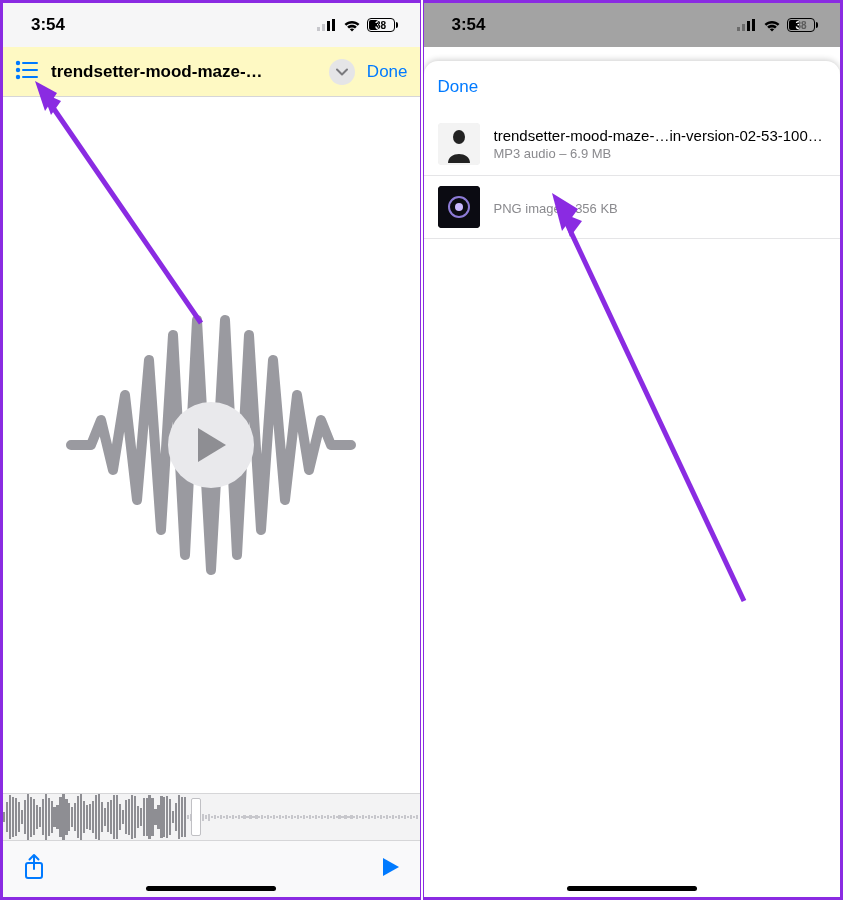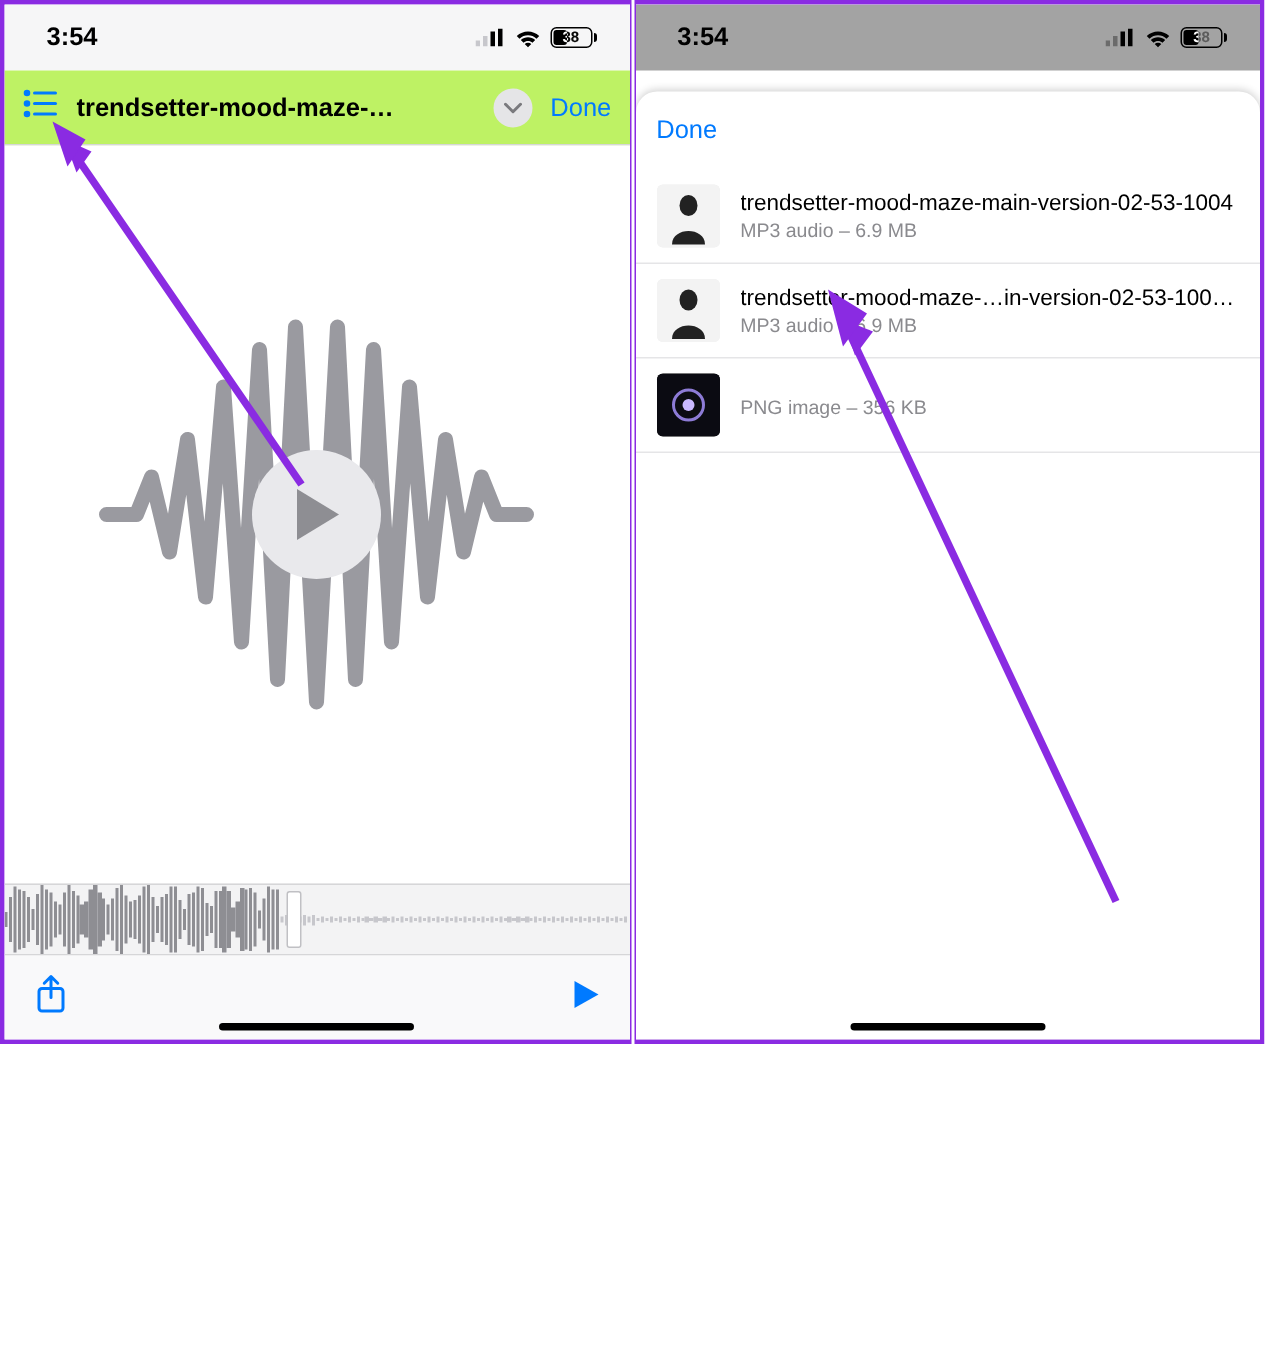--- a/index.html
+++ b/index.html
@@ -3,21 +3,21 @@
 <meta charset="utf-8">
 <style>
   * { box-sizing: border-box; margin: 0; padding: 0; }
   html, body {
     width: 843px; height: 900px;
     font-family: -apple-system, "Helvetica Neue", Helvetica, Arial, sans-serif;
     background: #fff;
     -webkit-font-smoothing: antialiased;
   }
   .outer {
-    width: 843px; height: 696px;
+    width: 843px; height: 900px;
     display: flex;
     gap: 2px;
     position: relative;
   }
   .phone {
     flex: 1 1 50%;
     height: 100%;
     border: 3px solid #8a2be2;
     position: relative;
     overflow: hidden;
@@ -38,21 +38,21 @@
     color: #000;
     background: #f6f6f7;
   }
   .phone-right .status-bar { background: #a3a3a3; }
   .status-right { display:flex; align-items:center; gap:6px; }
   .status-right svg { display:block; }
 
   
   .header-left {
     height: 50px;
-    background: #bef264;
+    background: #fef9c3;
     border-bottom: 1px solid #d6d6d8;
     display:flex;
     align-items:center;
     padding: 0 12px;
     gap: 12px;
   }
   .header-left .title {
     flex:1;
     font-size: 17px;
     font-weight: 600;
@@ -444,43 +444,30 @@
           <span style="width:2px;height:6px;background:#000;border-radius:0 2px 2px 0;margin-left:1px;"></span>
         </span>
       </span>
     </div>
 
     <div class="sheet">
       <div class="sheet-header">
         <span class="done">Done</span>
       </div>
 
+
       <div class="file-row">
         <span class="thumb">
           <svg width="42" height="42" viewBox="0 0 42 42">
               <rect width="42" height="42" fill="#f3f3f3"></rect>
               <ellipse cx="21" cy="14" rx="6" ry="7" fill="#222"></ellipse>
               <path d="M10 40 C10 28 32 28 32 40 Z" fill="#222"></path>
             </svg>
         </span>
         <span class="file-text">
-          <div class="file-name">trendsetter-mood-maze-main-version-02-53-1004</div>
-          <div class="file-meta">MP3 audio – 6.9 MB</div>
-        </span>
-      </div>
-
-      <div class="file-row">
-        <span class="thumb">
-          <svg width="42" height="42" viewBox="0 0 42 42">
-              <rect width="42" height="42" fill="#f3f3f3"></rect>
-              <ellipse cx="21" cy="14" rx="6" ry="7" fill="#222"></ellipse>
-              <path d="M10 40 C10 28 32 28 32 40 Z" fill="#222"></path>
-            </svg>
-        </span>
-        <span class="file-text">
           <div class="file-name">trendsetter-mood-maze-…in-version-02-53-1004 2</div>
           <div class="file-meta">MP3 audio – 6.9 MB</div>
         </span>
       </div>
 
       <div class="file-row">
         <span class="thumb" style="background:#111;">
           <svg width="42" height="42" viewBox="0 0 42 42">
               <rect width="42" height="42" fill="#0b0b12"></rect>
               <circle cx="21" cy="21" r="10" fill="none" stroke="#8d7bd6" stroke-width="2"></circle>

